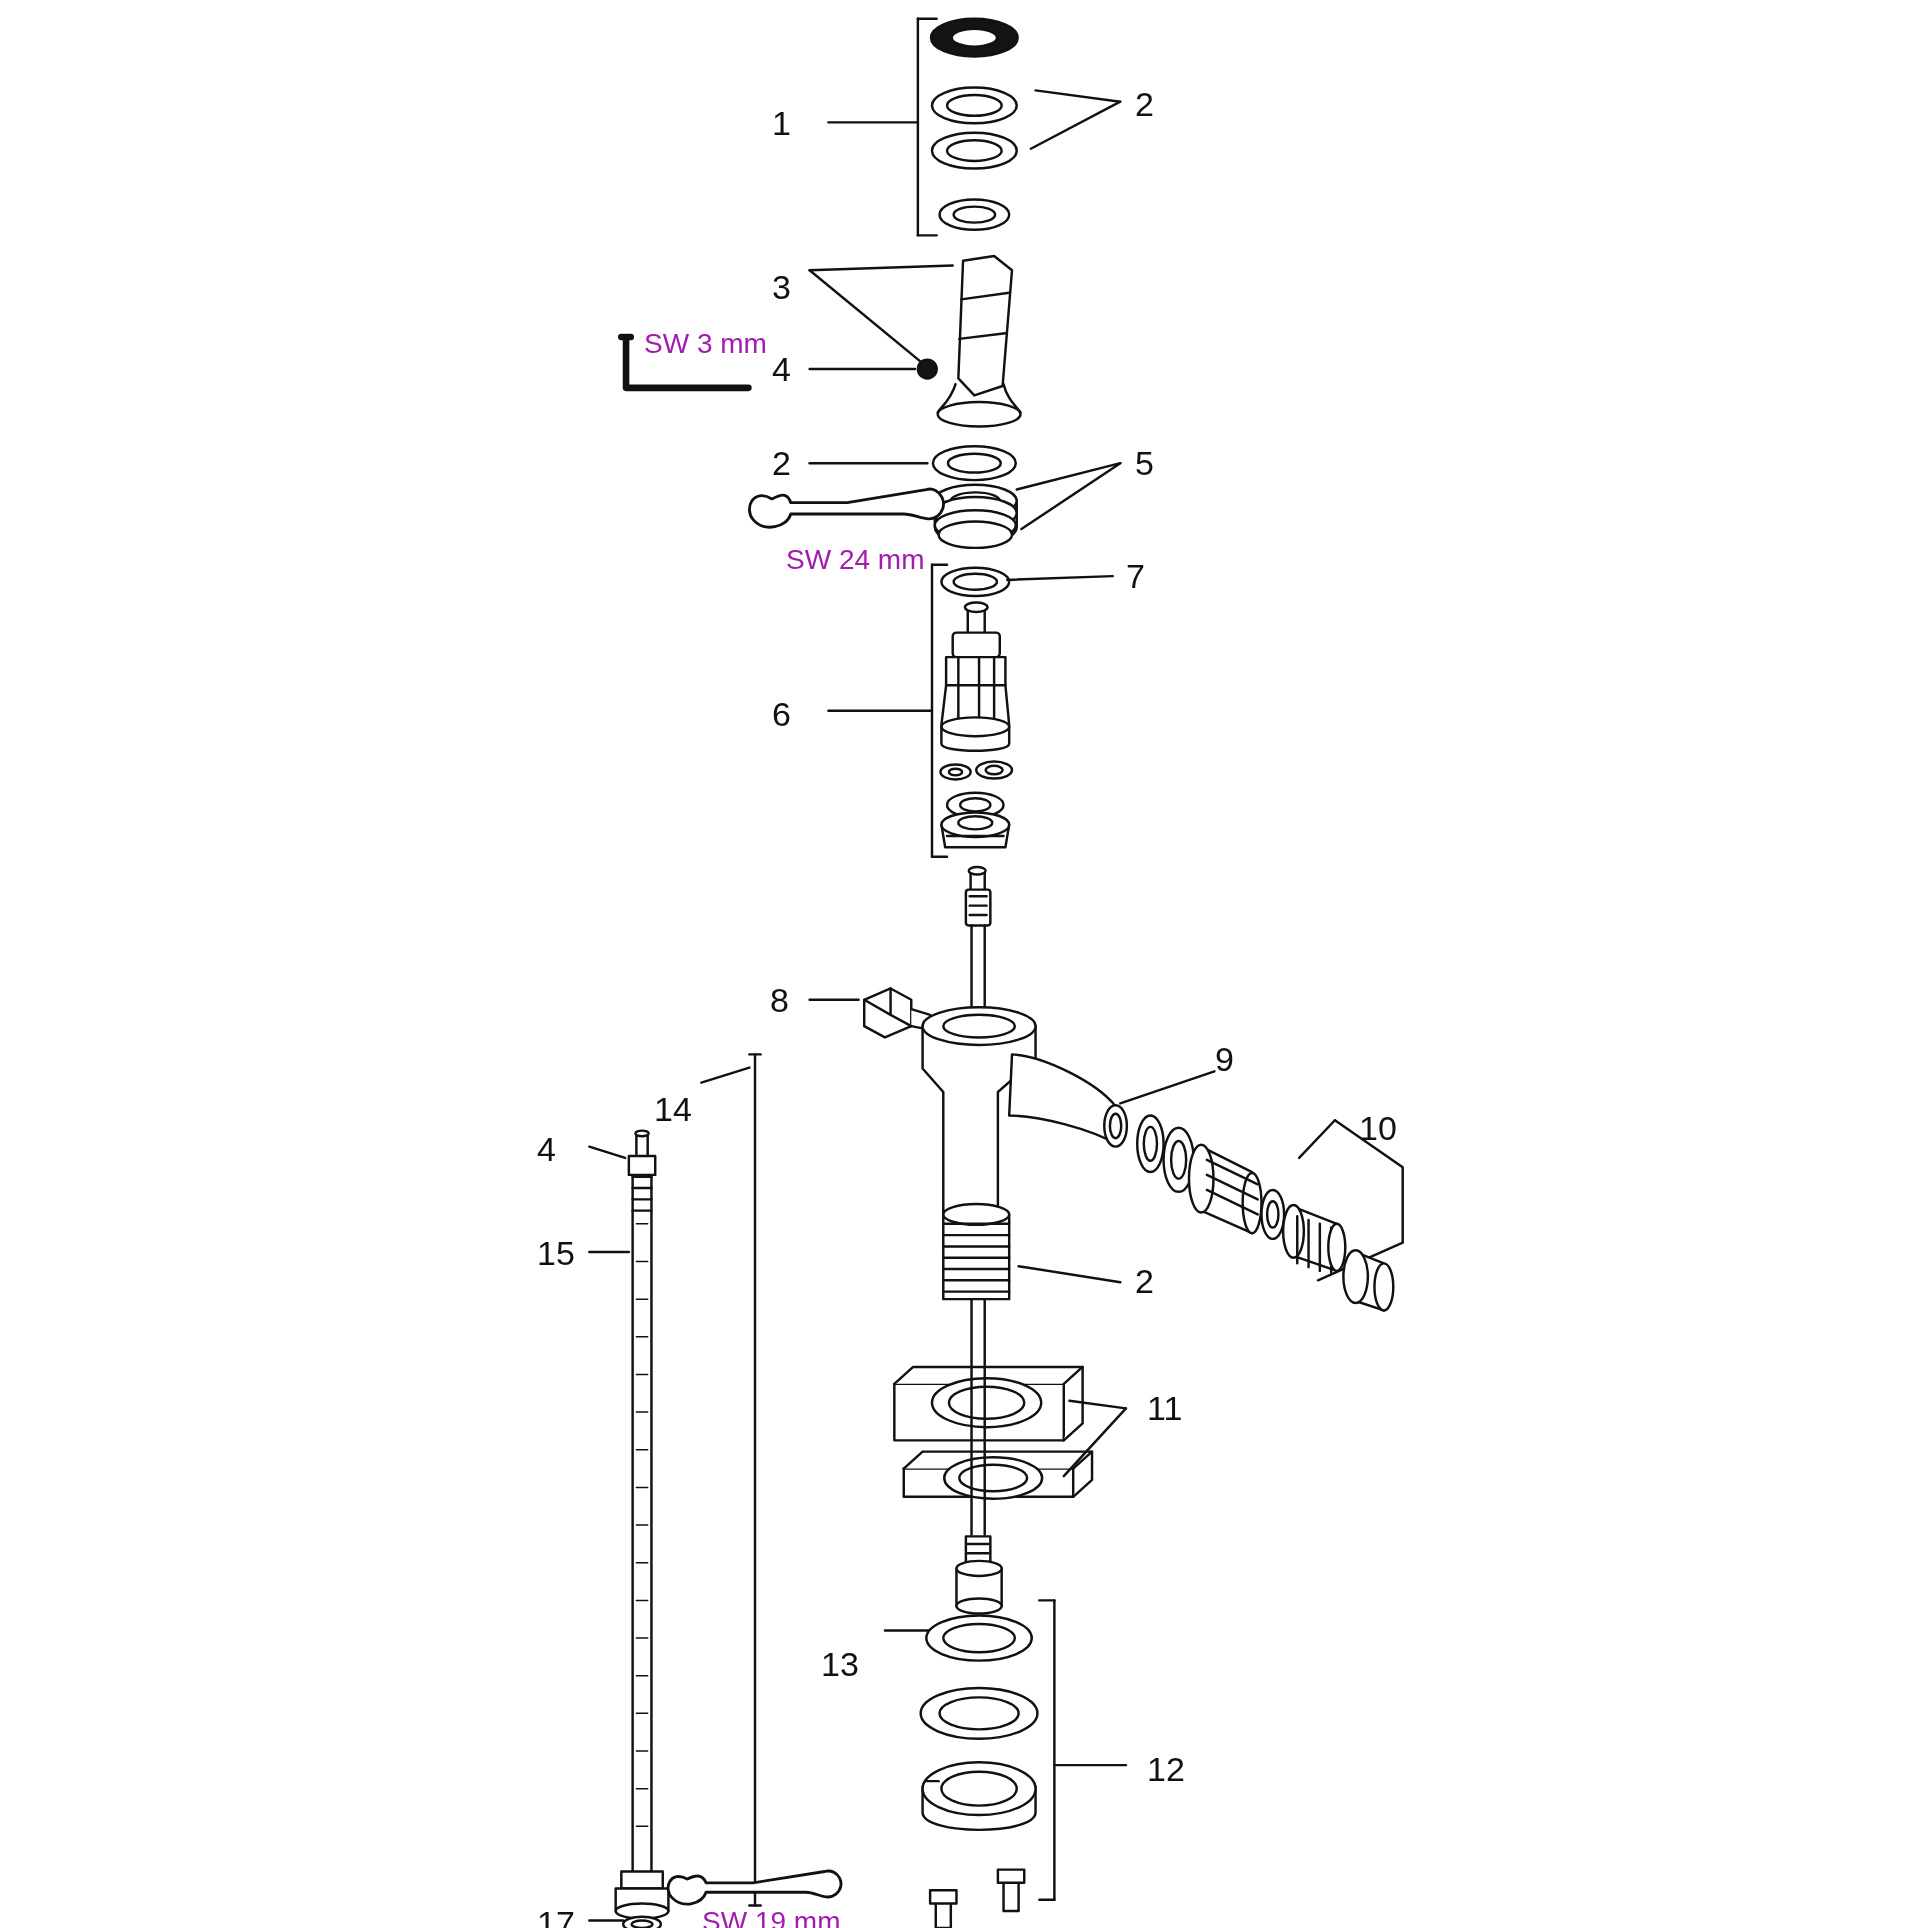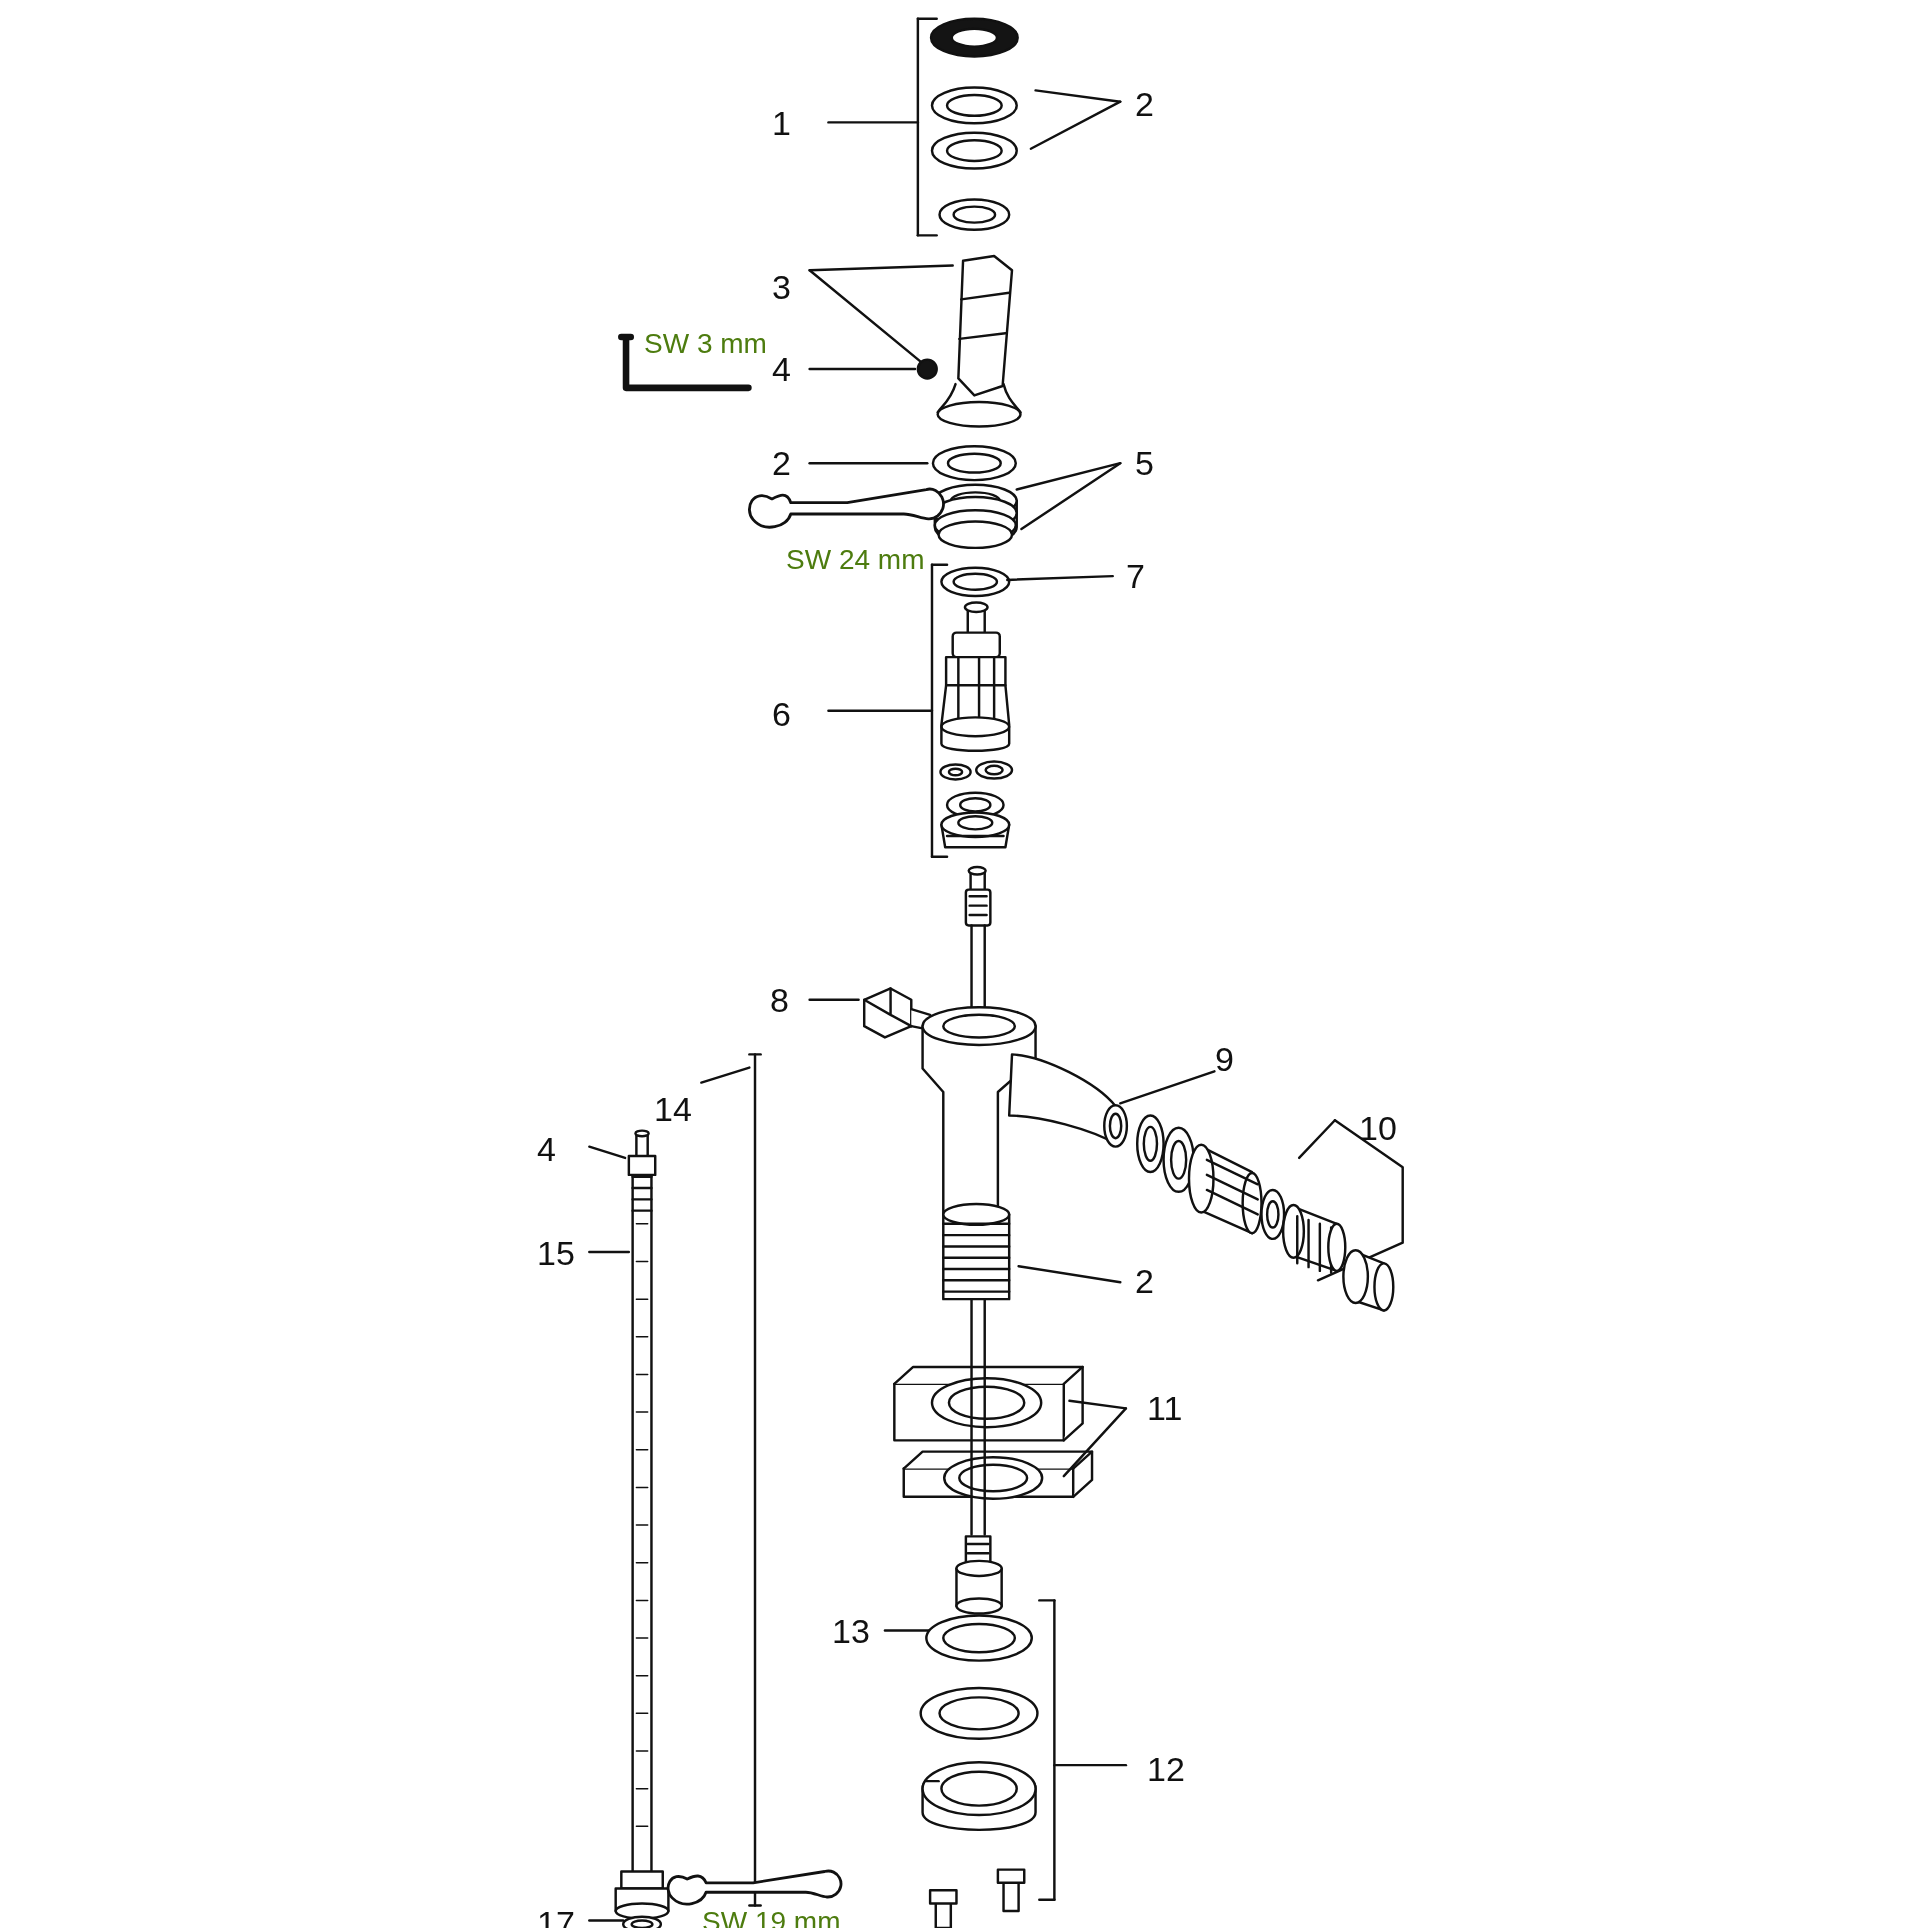--- a/index.html
+++ b/index.html
@@ -1,21 +1,21 @@
 <!DOCTYPE html>
 <html style="font-size:15px"><head>
 <meta charset="utf-8">
 <style>
   html,body{margin:0;padding:0;background:#ffffff;}
   body{width:1928px;height:1928px;position:relative;overflow:hidden;
        font-family:"Liberation Sans", sans-serif;color:#1a1a1a;}
   .stage{position:absolute;left:0;top:0;width:1928px;height:1928px;}
   svg.layer{position:absolute;left:0;top:0;width:1928px;height:1928px;}
   .lbl{position:absolute;font-size:32px;color:#111;white-space:nowrap;}
-  .tool-lbl{position:absolute;font-size:28px;color:#4d7c0f;white-space:nowrap;}
+  .tool-lbl{position:absolute;font-size:28px;color:#a21caf;white-space:nowrap;}
   .num{font-size:34px;}
 </style>
 </head>
 <body>
 
 <div class="stage">
 
   <svg class="layer" viewBox="0 0 2048 2048" xmlns="http://www.w3.org/2000/svg">
     <g fill="none" stroke="#111" stroke-width="2.6" stroke-linecap="round" stroke-linejoin="round">
 
@@ -232,21 +232,21 @@
   <div class="lbl num" style="left:1126px; top:557px;">7</div>
   <div class="lbl num" style="left:772px;  top:695px;">6</div>
   <div class="lbl num" style="left:770px;  top:981px;">8</div>
   <div class="lbl num" style="left:1215px; top:1040px;">9</div>
   <div class="lbl num" style="left:1359px; top:1109px;">10</div>
   <div class="lbl num" style="left:654px;  top:1066px;margin-top:24px;">14</div>
   <div class="lbl num" style="left:537px;  top:1130px;">4</div>
   <div class="lbl num" style="left:537px;  top:1234px;">15</div>
   <div class="lbl num" style="left:1135px; top:1262px;">2</div>
   <div class="lbl num" style="left:1147px; top:1389px;text-align:right;">11</div>
-  <div class="lbl num" style="left:821px;  top:1612px;margin-left:11px;">13</div>
+  <div class="lbl num" style="left:821px;  top:1645px;">13</div>
   <div class="lbl num" style="left:1147px; top:1750px;text-align:right;">12</div>
   <div class="lbl num" style="left:537px;  top:1904px;">17</div>
 
   <div class="tool-lbl" style="left:644px; top:328px;">SW 3 mm</div>
   <div class="tool-lbl" style="left:786px; top:544px;">SW 24 mm</div>
   <div class="tool-lbl" style="left:702px; top:1906px;">SW 19 mm</div>
 
 </div>
 
 

